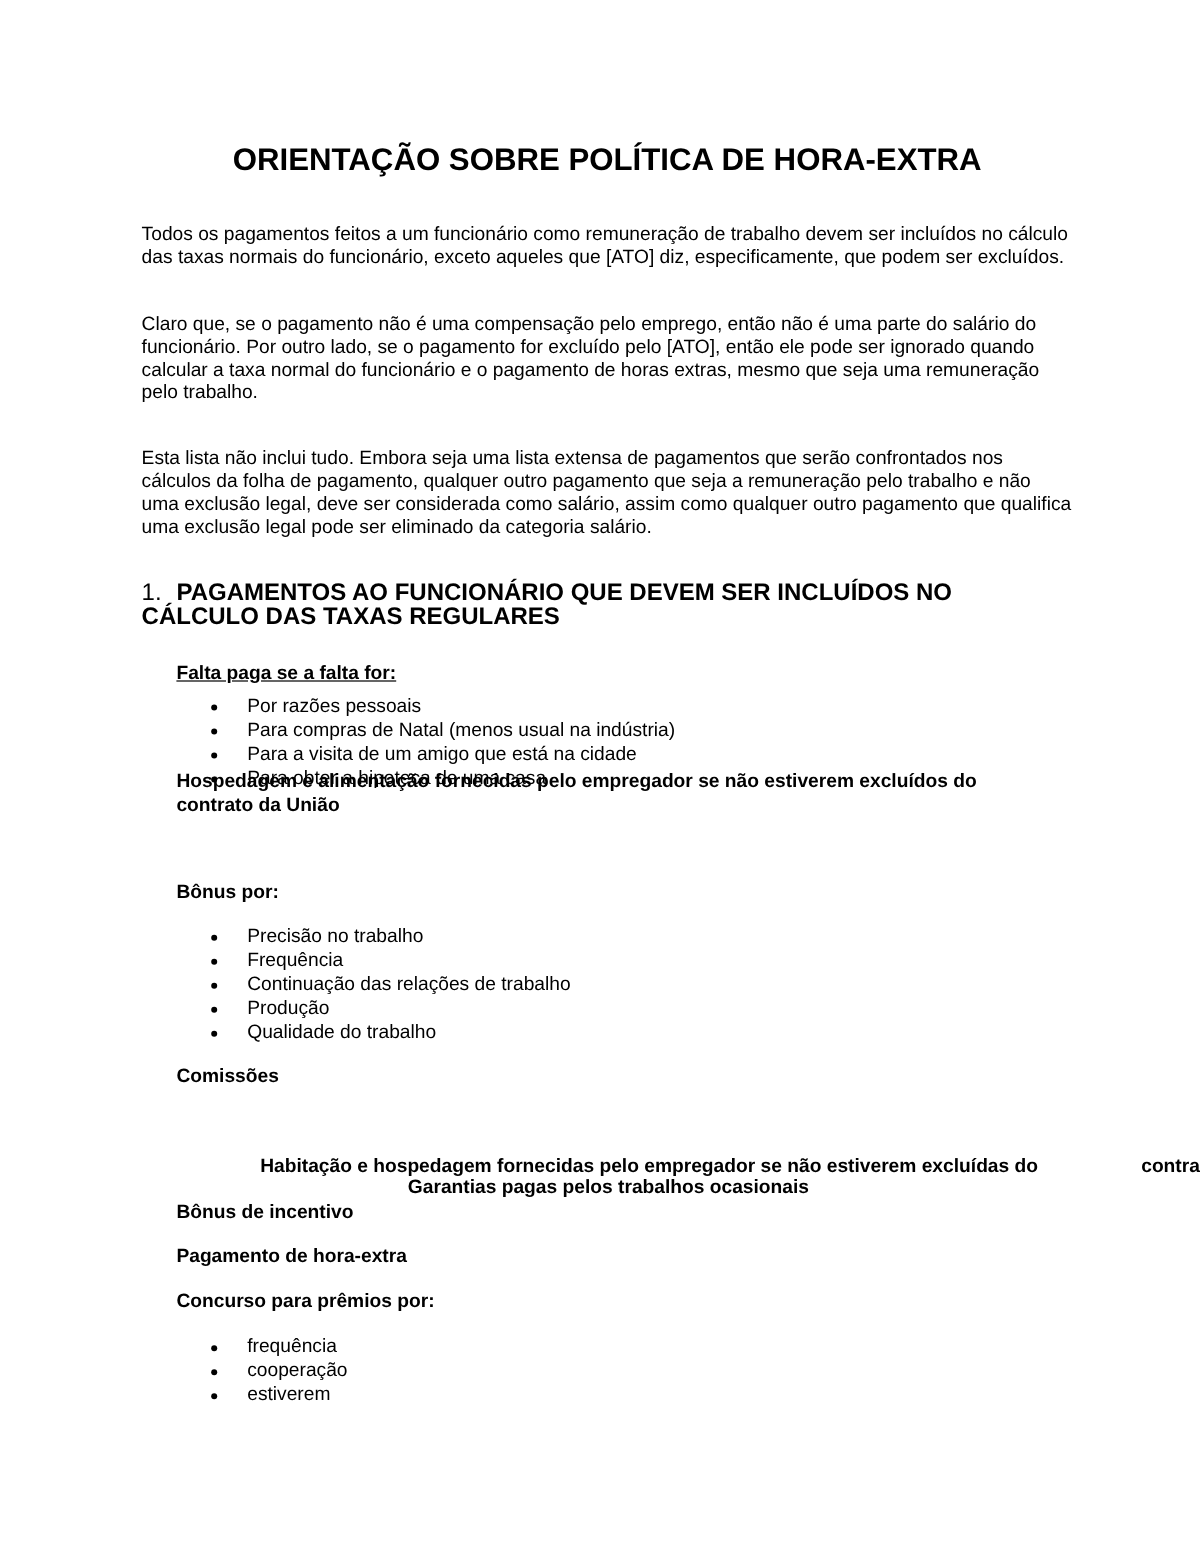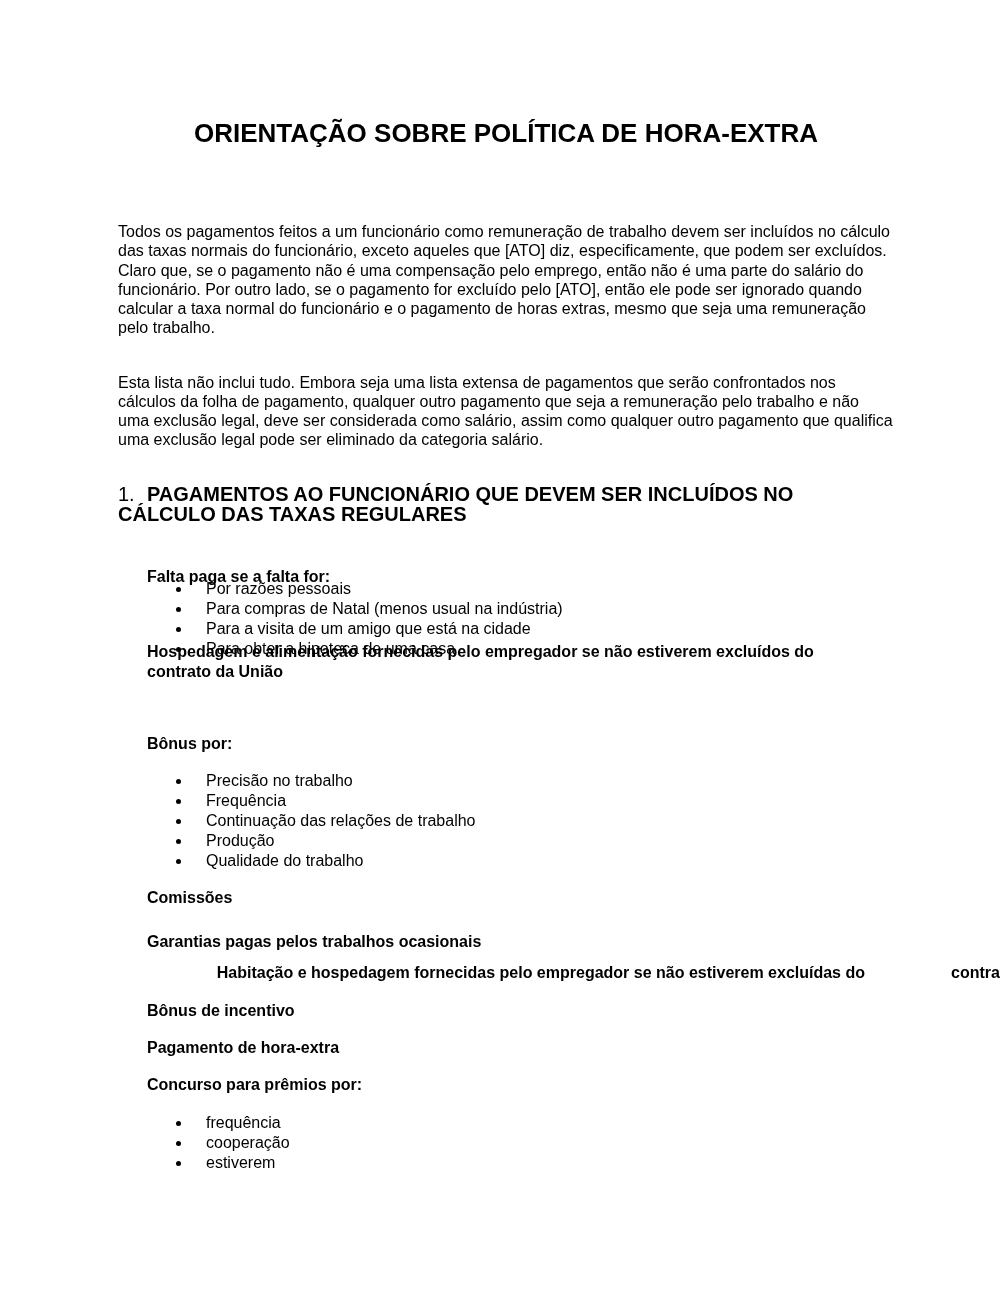--- a/index.html
+++ b/index.html
@@ -102,50 +102,50 @@
       background: #000;
     }
   </style>
 </head>
 <body>
 
 <div class="page">
 
   <h1 class="title">ORIENTAÇÃO SOBRE POLÍTICA DE HORA-EXTRA</h1>
 
-  <p class="para" style="top:186px;margin-top:36px;">Todos os pagamentos feitos a um funcionário como remuneração de trabalho devem ser incluídos no cálculo das taxas normais do funcionário, exceto aqueles que [ATO] diz, especificamente, que podem ser excluídos.</p>
+  <p class="para" style="top:186px;">Todos os pagamentos feitos a um funcionário como remuneração de trabalho devem ser incluídos no cálculo das taxas normais do funcionário, exceto aqueles que [ATO] diz, especificamente, que podem ser excluídos.</p>
   <p class="para" style="top:261px;">Claro que, se o pagamento não é uma compensação pelo emprego, então não é uma parte do salário do funcionário. Por outro lado, se o pagamento for excluído pelo [ATO], então ele pode ser ignorado quando calcular a taxa normal do funcionário e o pagamento de horas extras, mesmo que seja uma remuneração pelo trabalho.</p>
   <p class="para" style="top:373px;">Esta lista não inclui tudo. Embora seja uma lista extensa de pagamentos que serão confrontados nos cálculos da folha de pagamento, qualquer outro pagamento que seja a remuneração pelo trabalho e não uma exclusão legal, deve ser considerada como salário, assim como qualquer outro pagamento que qualifica uma exclusão legal pode ser eliminado da categoria salário.</p>
 
   <div class="section-heading">
     <span class="num">1.</span><span>PAGAMENTOS AO FUNCIONÁRIO QUE DEVEM SER INCLUÍDOS NO CÁLCULO DAS TAXAS REGULARES</span>
   </div>
 
-  <p class="sub" style="top:567px;">Falta paga se a falta for:</p>
+  <p class="sub" style="top:552px;text-decoration:underline;">Falta paga se a falta for:</p>
   <ul class="bullets" style="top:579px;">
     <li><span class="dot"></span><span>Por razões pessoais</span></li>
     <li><span class="dot"></span><span>Para compras de Natal (menos usual na indústria)</span></li>
     <li><span class="dot"></span><span>Para a visita de um amigo que está na cidade</span></li>
     <li><span class="dot"></span><span>Para obter a hipoteca de uma casa</span></li>
   </ul>
 
   <p class="sub" style="top:642px; width:700px;">Hospedagem e alimentação fornecidas pelo empregador se não estiverem excluídos do contrato da União</p>
 
   <p class="sub" style="top:734px;">Bônus por:</p>
   <ul class="bullets" style="top:771px;">
     <li><span class="dot"></span><span>Precisão no trabalho</span></li>
     <li><span class="dot"></span><span>Frequência</span></li>
     <li><span class="dot"></span><span>Continuação das relações de trabalho</span></li>
     <li><span class="dot"></span><span>Produção</span></li>
     <li><span class="dot"></span><span>Qualidade do trabalho</span></li>
   </ul>
 
   <p class="sub" style="top:888px;">Comissões</p>
 
-  <p class="sub" style="top:932px;">Garantias pagas pelos trabalhos ocasionais</p>
+  <p class="sub" style="top:980px;text-align:center;">Garantias pagas pelos trabalhos ocasionais</p>
 
   <p class="sub shift" style="top:963px; white-space:nowrap;">Habitação e hospedagem fornecidas pelo empregador se não estiverem excluídas do</p>
   <p class="sub-overflow">contra</p>
 
   <p class="sub" style="top:1001px;">Bônus de incentivo</p>
 
   <p class="sub" style="top:1038px;">Pagamento de hora-extra</p>
 
   <p class="sub" style="top:1075px;">Concurso para prêmios por:</p>
   <ul class="bullets" style="top:1113px;">

